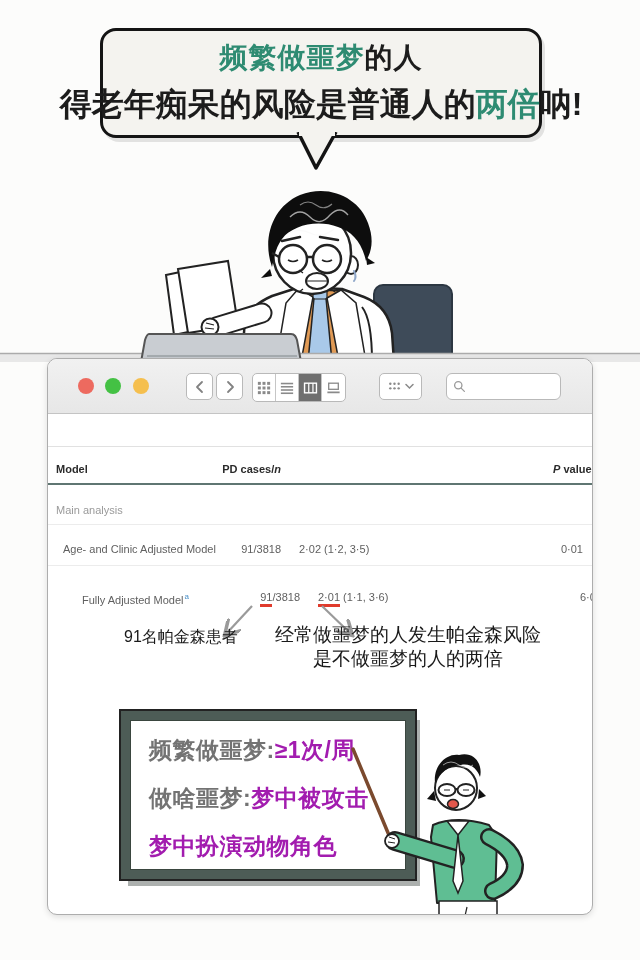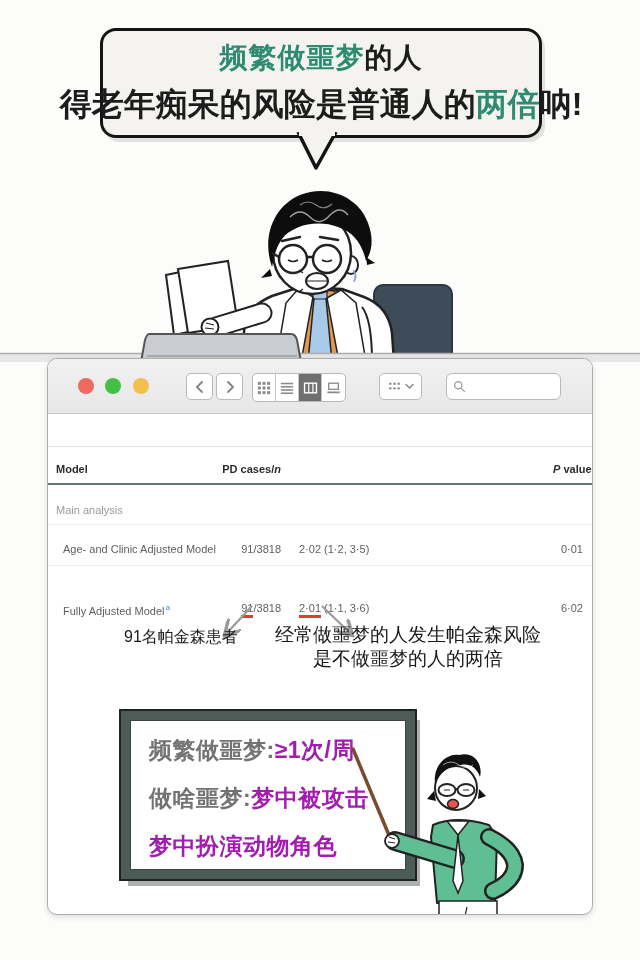--- a/index.html
+++ b/index.html
@@ -223,21 +223,21 @@
     <div class="sep" style="top:165px;"></div>
 
     <div class="trow" style="top:177px;">
       <span class="cell c-model-ind">Age- and Clinic Adjusted Model</span>
       <span class="cell c-pd">91/3818</span>
       <span class="cell c-or">2·02 (1·2, 3·5)</span>
       <span class="cell c-p">0·01</span>
     </div>
     <div class="sep" style="top:206px;"></div>
 
-    <div class="trow" style="top:236px;">
+    <div class="trow" style="top:225px;margin-left:19px;">
       <span class="cell c-model-ind"><span>Fully Adjusted Model</span><span class="sup-a">a</span></span>
       <span class="cell c-pd"><span class="hl-red">91</span><span>/3818</span></span>
       <span class="cell c-or"><span class="hl-red">2·01</span><span> (1·1, 3·6)</span></span>
       <span class="cell c-p">6·02</span>
     </div>
 
     <svg class="arrows" width="170" height="38" viewBox="0 0 170 38">
       <defs>
         <marker id="ah" markerWidth="8" markerHeight="8" refX="6" refY="4" orient="auto">
           <path d="M0,0 L7,4 L0,8" fill="none" stroke="#9A9A9A" stroke-width="1.6"></path>

